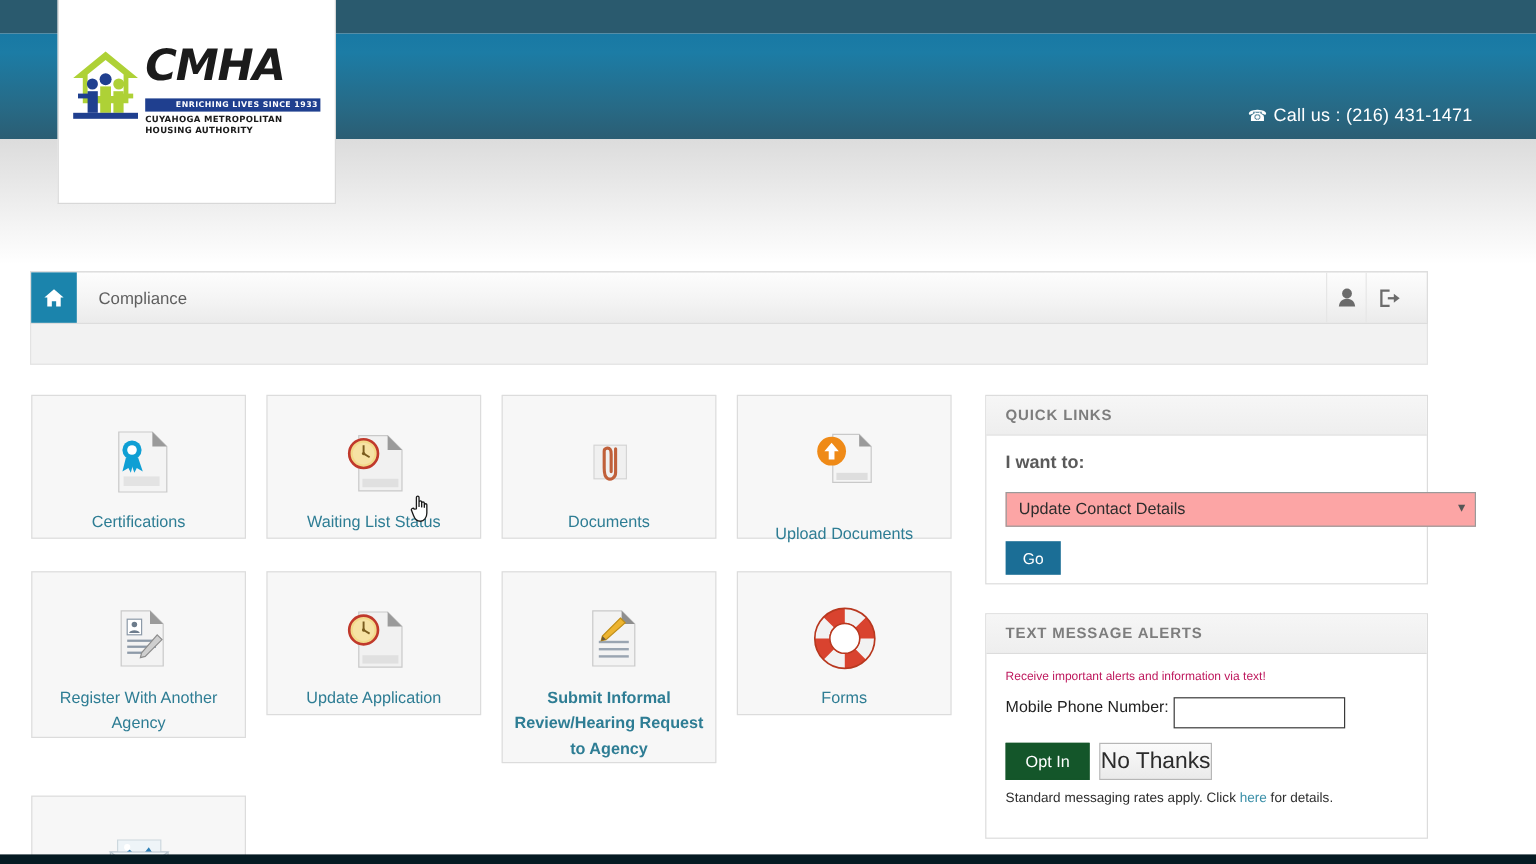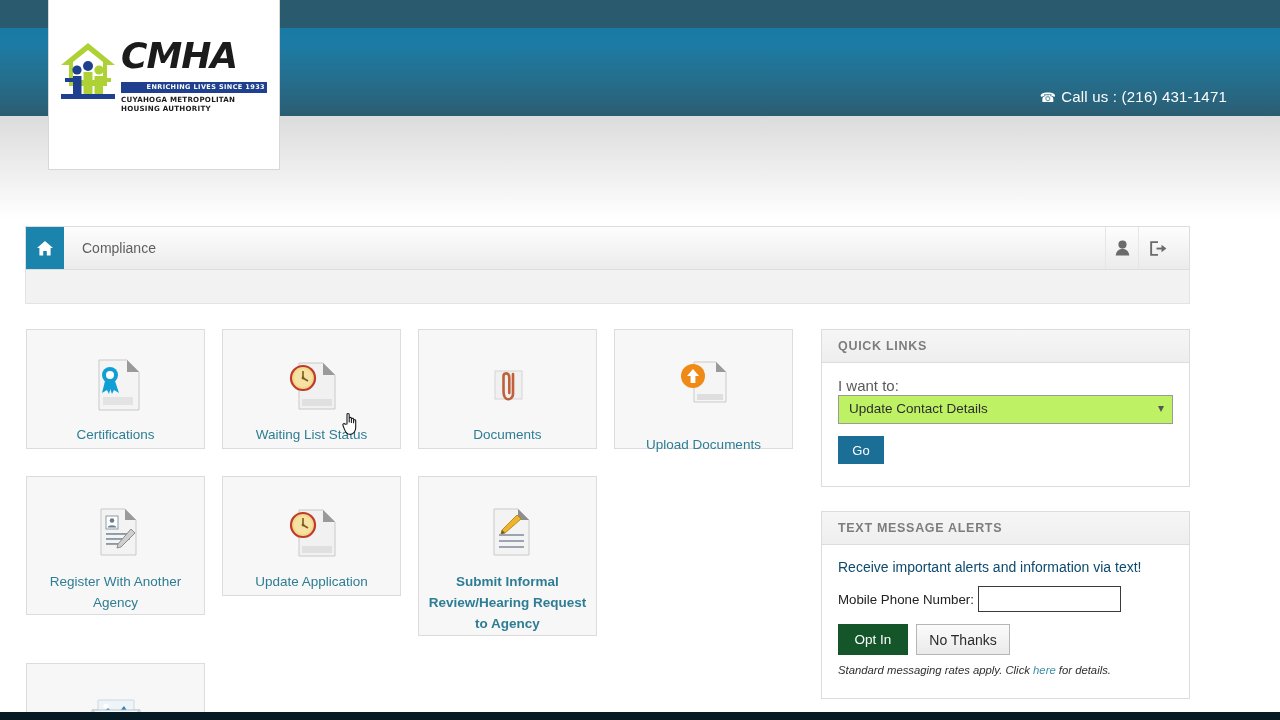--- a/index.html
+++ b/index.html
@@ -121,53 +121,53 @@
     background: #ffffff; border: 1px solid #dcdcdc;
   }
   .panel-head {
     height: 32px; background: linear-gradient(to bottom,#f6f6f6 0%, #eeeeee 100%);
     border-bottom: 1px solid #dcdcdc;
     display: flex; align-items: center; padding-left: 16px;
     color: #7d7d7d; font-size: 12.5px; font-weight: bold; letter-spacing: .7px;
   }
   .panel-body { padding: 14px 16px 14px 16px; }
 
-  .iwantto { color: #5a5a5a; font-size: 15px; font-weight: normal; margin-bottom: 1px; }
+  .iwantto { color: #5a5a5a; font-size: 15px; font-weight: bold; margin-bottom: 16px; }
   .selwrap {
-    position: relative; width: 335px; height: 29px;
-    border: 1px solid #9a9a9a; background: #bef264; box-sizing: border-box;
+    position: relative; width: 392px; height: 29px;
+    border: 1px solid #9a9a9a; background: #fca5a5; box-sizing: border-box;
   }
   .selwrap .selval {
     position: absolute; left: 10px; top: 5px; font-size: 13.5px; color: #2d2d2d;
   }
   .selwrap .chev { position: absolute; right: 8px; top: 5px; color: #555; font-size: 12px; }
   .gobtn {
     margin-top: 12px; width: 46px; height: 28px; background: #1b6e96; border: none;
     color: #ffffff; font-size: 13px; cursor: pointer;
     display: flex; align-items: center; justify-content: center;
   }
 
-  .sms-line { font-size: 14px; color: #0c4a6e; margin-bottom: 11px; }
-  .sms-row { display: flex; align-items: center; }
+  .sms-line { font-size: 10px; color: #be185d; margin-bottom: 11px; }
+  .sms-row { display: flex; }
   .sms-row .lbl { font-size: 13.3px; color: #222; margin-right: 4px; }
   .sms-row .fld {
     width: 143px; height: 26px; border: 1px solid #3a3a3a; background: #fff; box-sizing: border-box;
   }
   .sms-btns { display: flex; margin-top: 12px; }
   .btn-optin {
     width: 68px; height: 29px; background: #14562a; color: #fff; border: 1px solid #14562a;
     font-size: 13.5px; display: flex; align-items: center; justify-content: center; cursor: pointer;
   }
   .btn-nothanks {
     margin-left: 8px; width: 92px; height: 29px;
     background: linear-gradient(to bottom,#fbfbfb 0%, #eaeaea 100%);
     border: 1px solid #b6b6b6; color: #2b2b2b;
-    font-size: 14px; display: flex; align-items: center; justify-content: center; cursor: pointer;
-  }
-  .sms-fine { margin-top: 9px; font-size: 11.3px; color: #2e2e2e; font-style: italic; }
+    font-size: 19px; display: flex; align-items: center; justify-content: center; cursor: pointer;
+  }
+  .sms-fine { margin-top: 9px; font-size: 11.3px; color: #2e2e2e; }
   .sms-fine a { color: #3a8fa8; text-decoration: none; }
 
   .cursor-hand { position: absolute; left: 341px; top: 410px; width: 22px; height: 26px; z-index: 40; }
 </style>
 </head>
 <body>
 
 <div id="page">
 
   <div class="topstrip"></div>
@@ -324,20 +324,35 @@
         <rect x="18" y="30" width="25" height="2" fill="#9aa5b1"></rect>
         <rect x="18" y="36" width="25" height="2" fill="#9aa5b1"></rect>
         <rect x="18" y="42" width="25" height="2" fill="#9aa5b1"></rect>
         <polygon points="36,11 40,15 24,29 20,30 21,26" fill="#edb430" stroke="#c08e18" stroke-width="1"></polygon>
         <polygon points="20,30 21,26 24,29" fill="#6a5a3a"></polygon>
       </svg>
     </div>
     <div class="tlabel">Submit Informal Review/Hearing Request to Agency</div>
   </div>
 
+  <div class="tile" style="left:614px; top:476px; width:179px; height:120px;">
+    <div class="ticon">
+      <svg width="58" height="58" viewBox="0 0 58 58">
+        <circle cx="29" cy="29" r="25" fill="#d9432f"></circle>
+        <path d="M29 4 A25 25 0 0 1 46.7 11.3 L38.2 19.8 A13 13 0 0 0 29 16 Z" fill="#f2f2f2"></path>
+        <path d="M54 29 A25 25 0 0 1 46.7 46.7 L38.2 38.2 A13 13 0 0 0 42 29 Z" fill="#f2f2f2"></path>
+        <path d="M29 54 A25 25 0 0 1 11.3 46.7 L19.8 38.2 A13 13 0 0 0 29 42 Z" fill="#f2f2f2"></path>
+        <path d="M4 29 A25 25 0 0 1 11.3 11.3 L19.8 19.8 A13 13 0 0 0 16 29 Z" fill="#f2f2f2"></path>
+        <circle cx="29" cy="29" r="12.4" fill="#ffffff"></circle>
+        <circle cx="29" cy="29" r="25" fill="none" stroke="#b8381f" stroke-width="1.4"></circle>
+        <circle cx="29" cy="29" r="12.4" fill="none" stroke="#b8381f" stroke-width="1.2"></circle>
+      </svg>
+    </div>
+    <div class="tlabel">Forms</div>
+  </div>
 
   <div class="tile" style="left:26px; top:663px; width:179px; height:120px;">
     <div class="ticon">
       <svg width="60" height="50" viewBox="0 0 60 50">
         <polygon points="6,16 54,16 54,46 6,46" fill="#ffffff" stroke="#b9c6cf" stroke-width="1"></polygon>
         <polygon points="12,6 48,6 48,34 12,34" fill="#eef4f8" stroke="#cdd8de" stroke-width="1"></polygon>
         <polygon points="13,22 22,14 30,22 38,12 47,26 47,33 13,33" fill="#2f80b8"></polygon>
         <circle cx="20" cy="12" r="2.6" fill="#ffffff"></circle>
         <polygon points="6,16 30,34 54,16" fill="#f7fbfd" stroke="#b9c6cf" stroke-width="1"></polygon>
       </svg>

